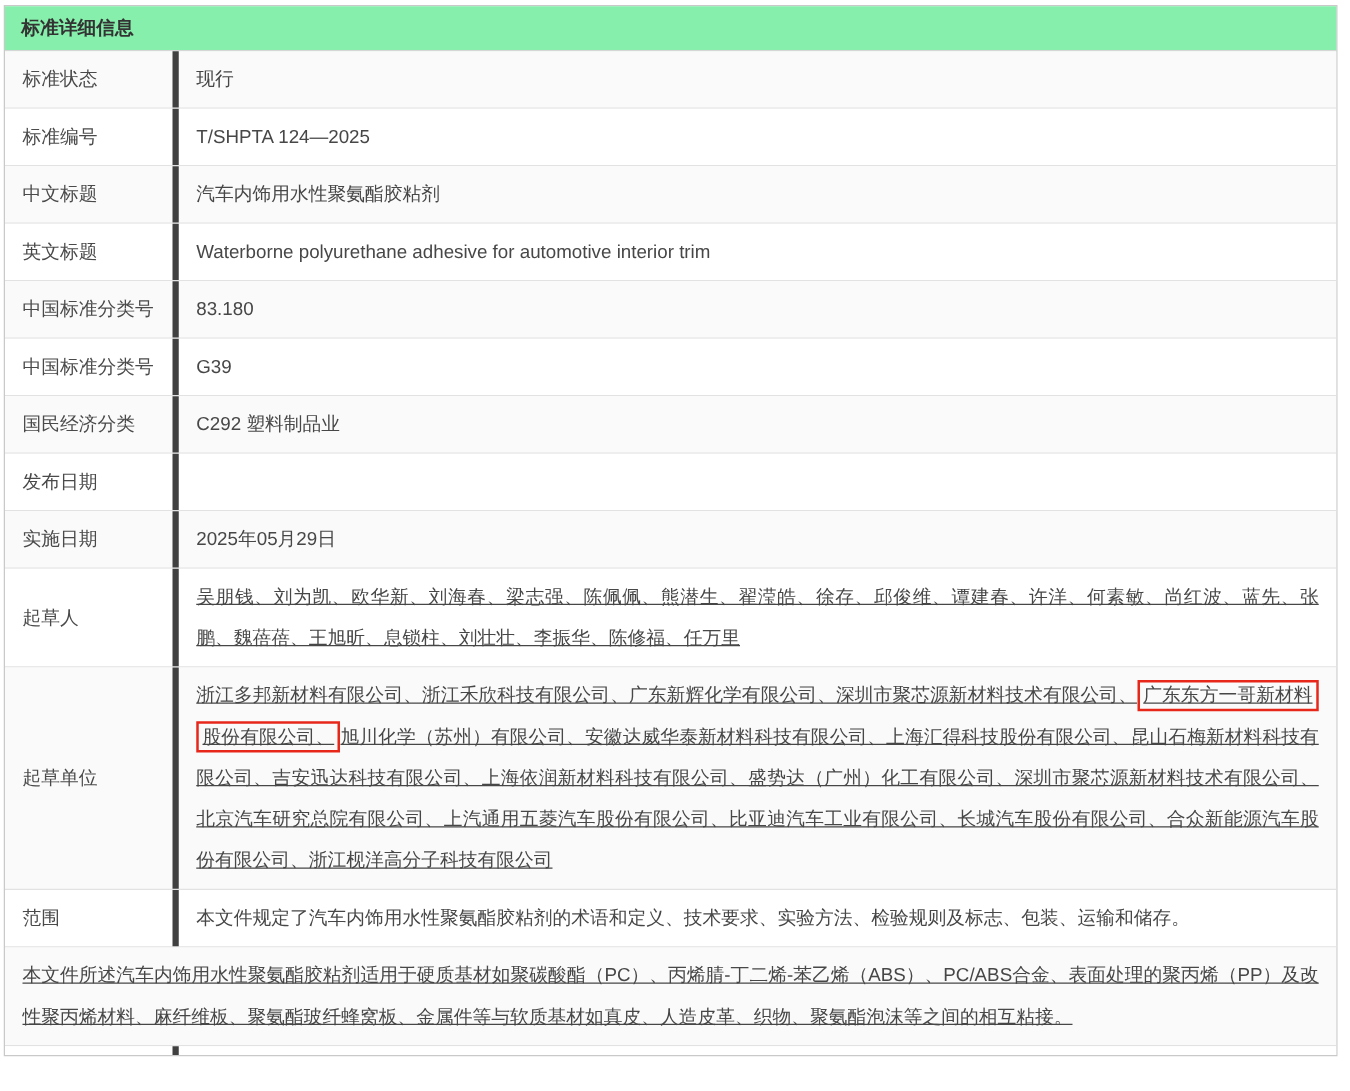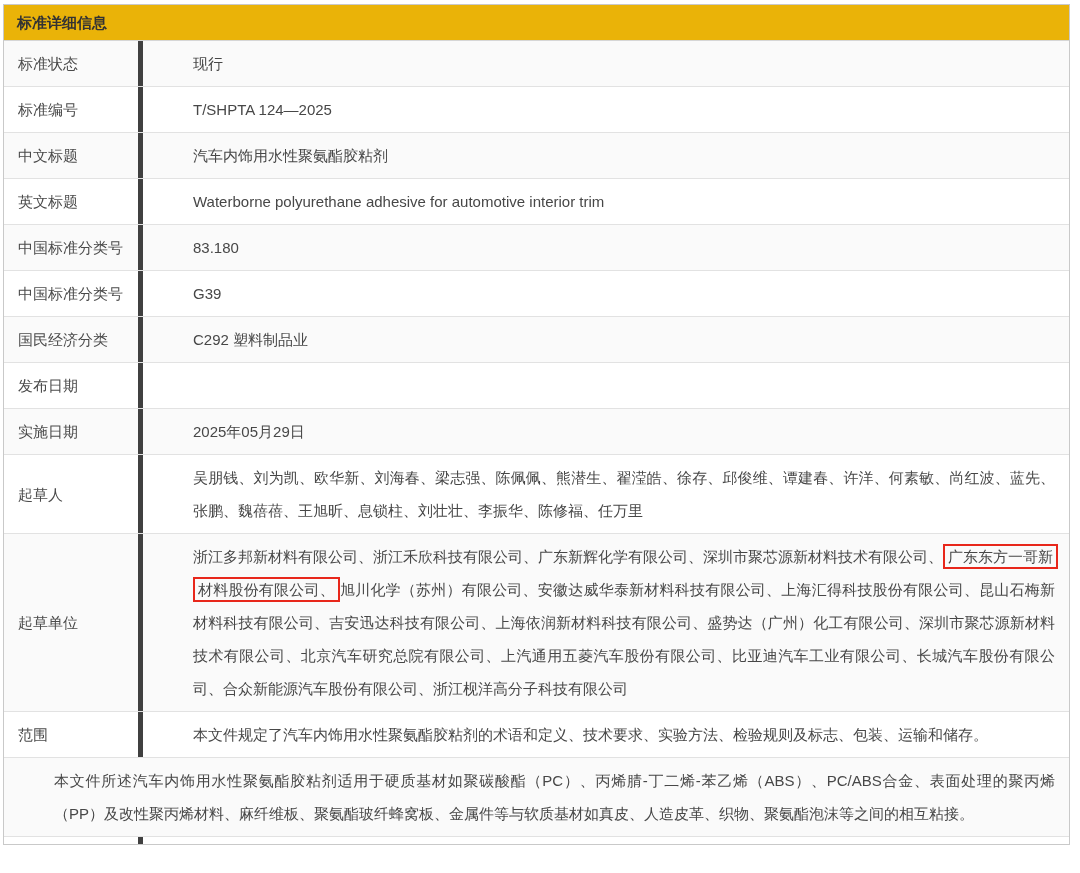--- a/index.html
+++ b/index.html
@@ -46,41 +46,41 @@
   }
   .cell-value {
     flex: 1;
     box-sizing: border-box;
     padding: 6px 14px;
     display: flex;
     align-items: center;
     line-height: 33px;
     color: #474747;
   }
-  .cell-value .val-text { width: 100%; margin-left: 36px; }
-  .row.multi .cell-value .val-text { text-align: justify; }
+  .cell-value .val-text { width: 100%; }
+  .row.multi .cell-value .val-text { text-align: justify; text-decoration: underline; }
   .redbox {
     border: 2px solid #e8271b;
     padding: 2px 3px;
     -webkit-box-decoration-break: clone;
     box-decoration-break: clone;
   }
   .row.partial {
     height: 7px;
     border-bottom: none;
   }
   .row.partial .cell-label,
   .row.partial .cell-value { padding: 0 14px; }
 </style>
 </head>
 <body>
 
 <div class="table-wrap">
 
-  <div class="table-header" style="background: #eab308;">标准详细信息</div>
+  <div class="table-header" style="background: #86efac;">标准详细信息</div>
 
   <div class="row alt">
     <div class="cell-label">标准状态</div>
     <div class="cell-value">
         <div class="val-text">现行</div>
       </div>
   </div>
 
   <div class="row">
     <div class="cell-label">标准编号</div>

